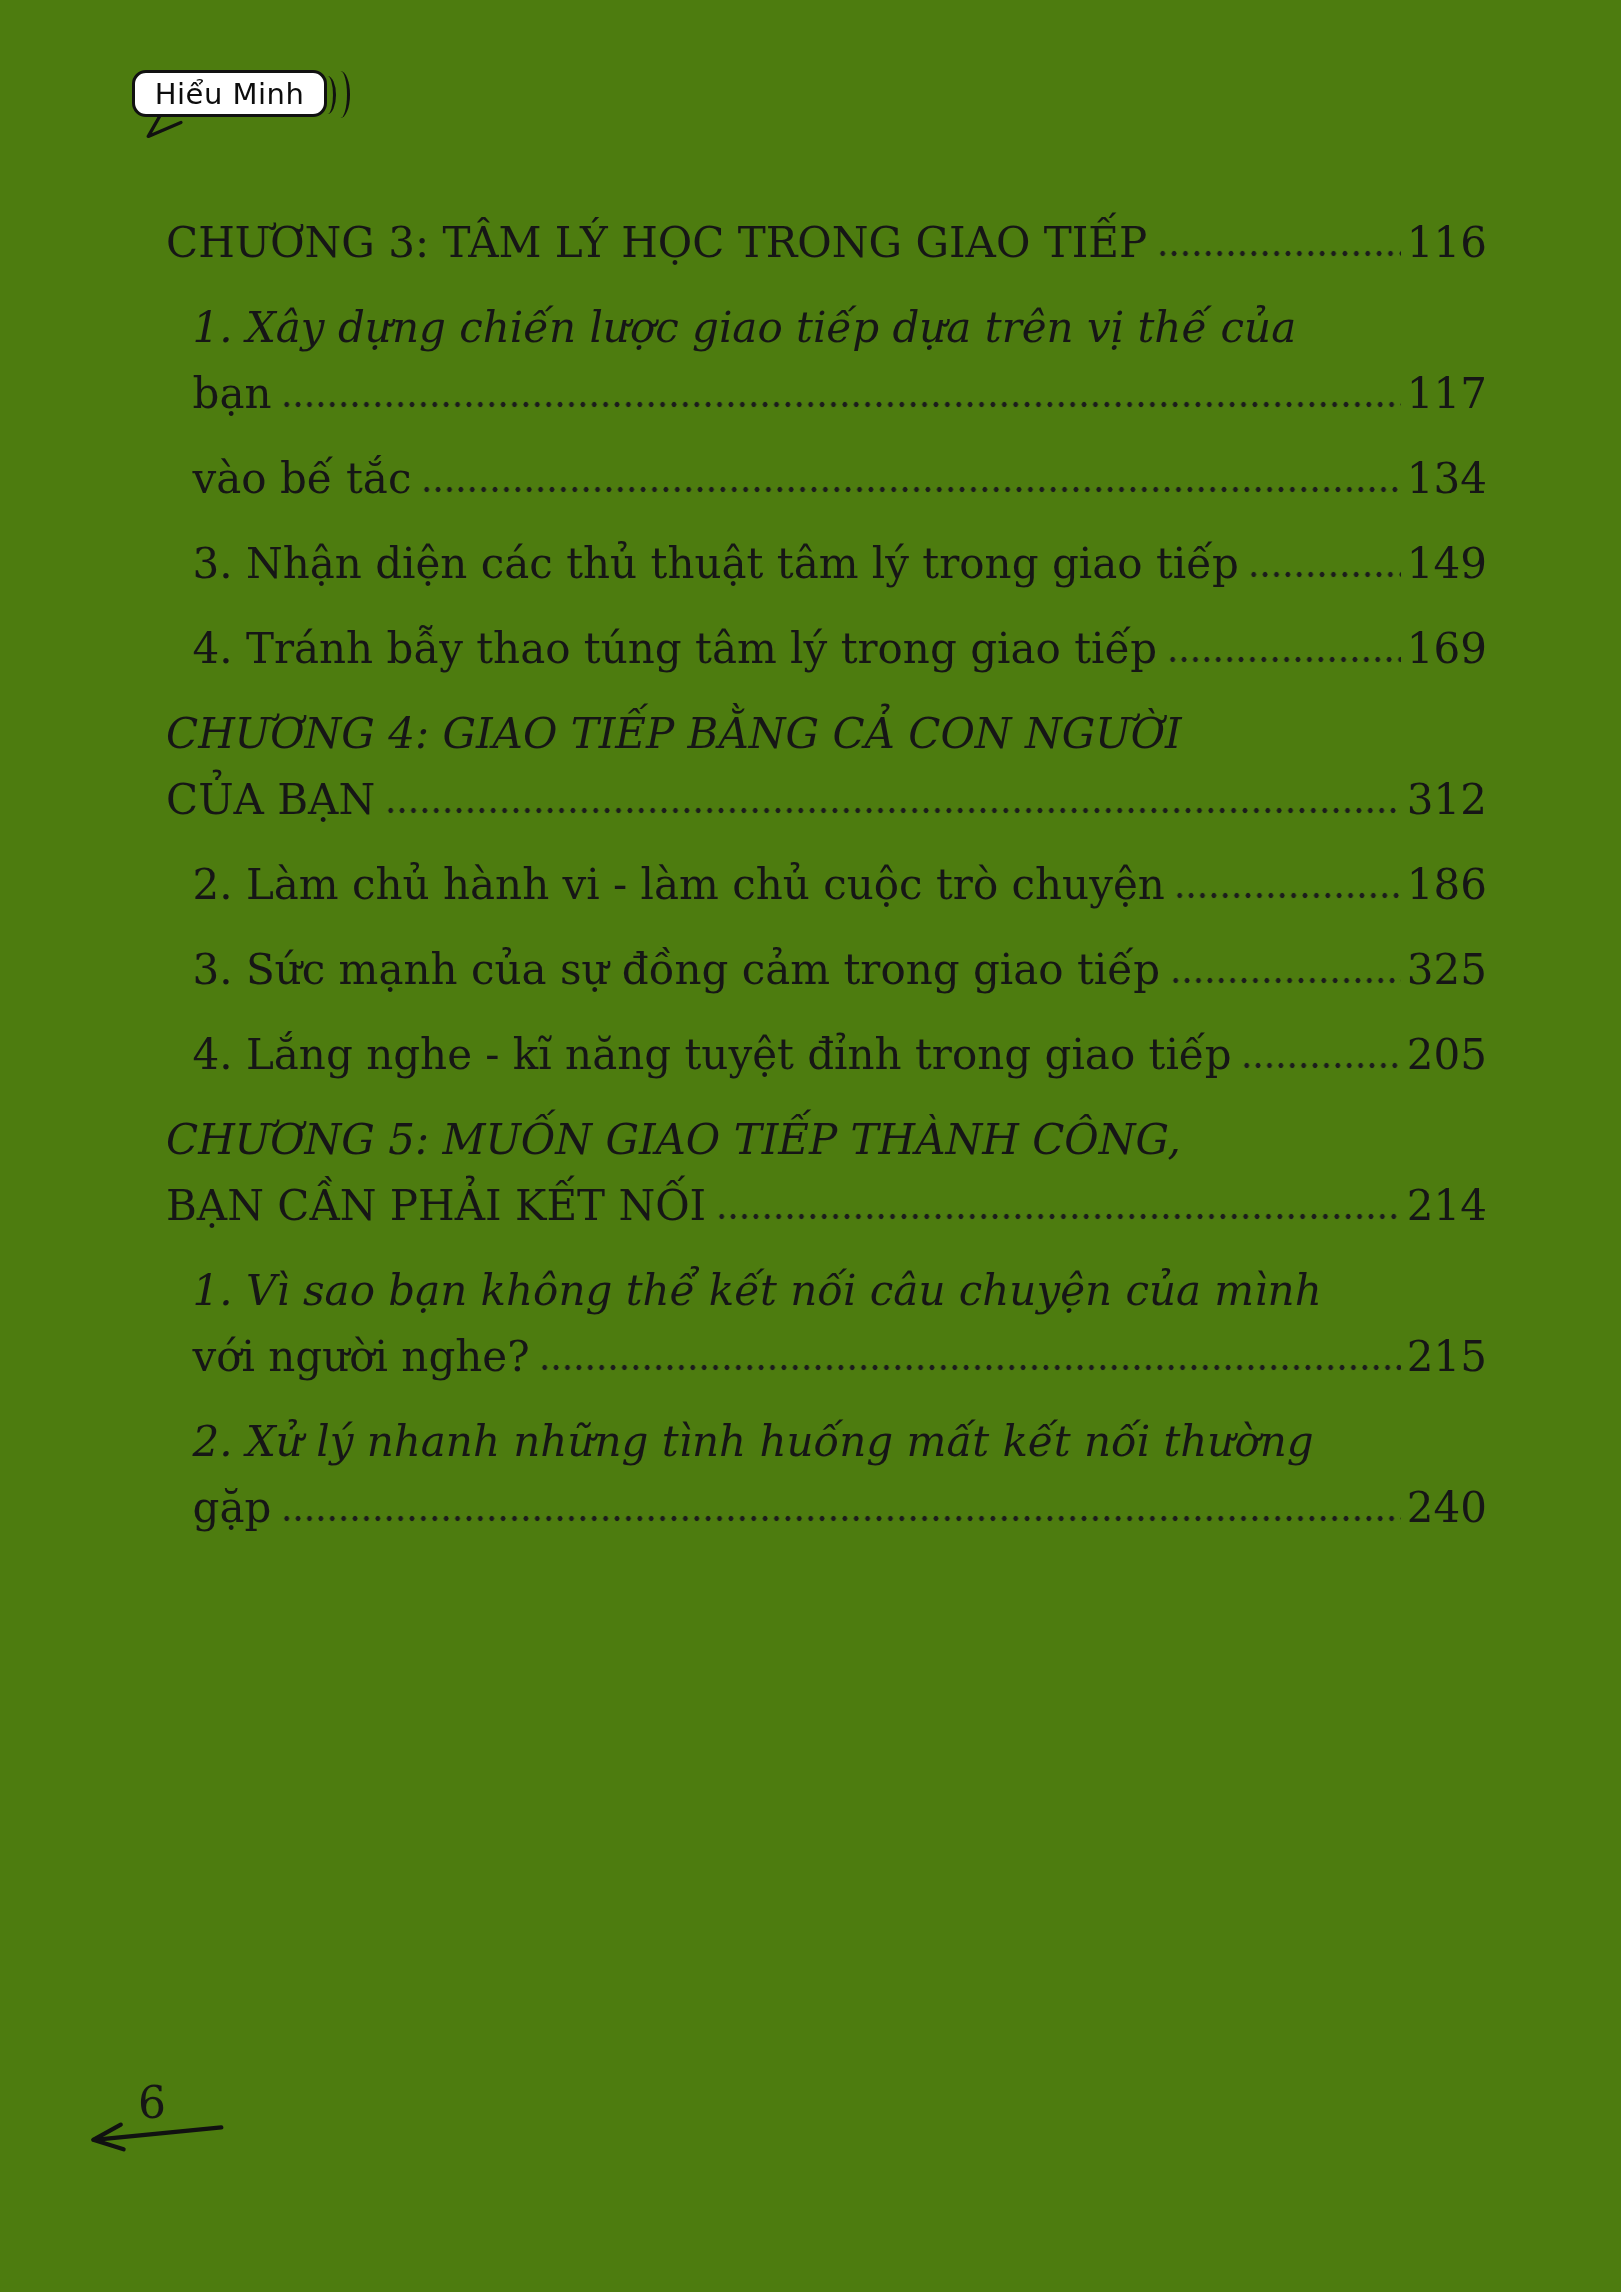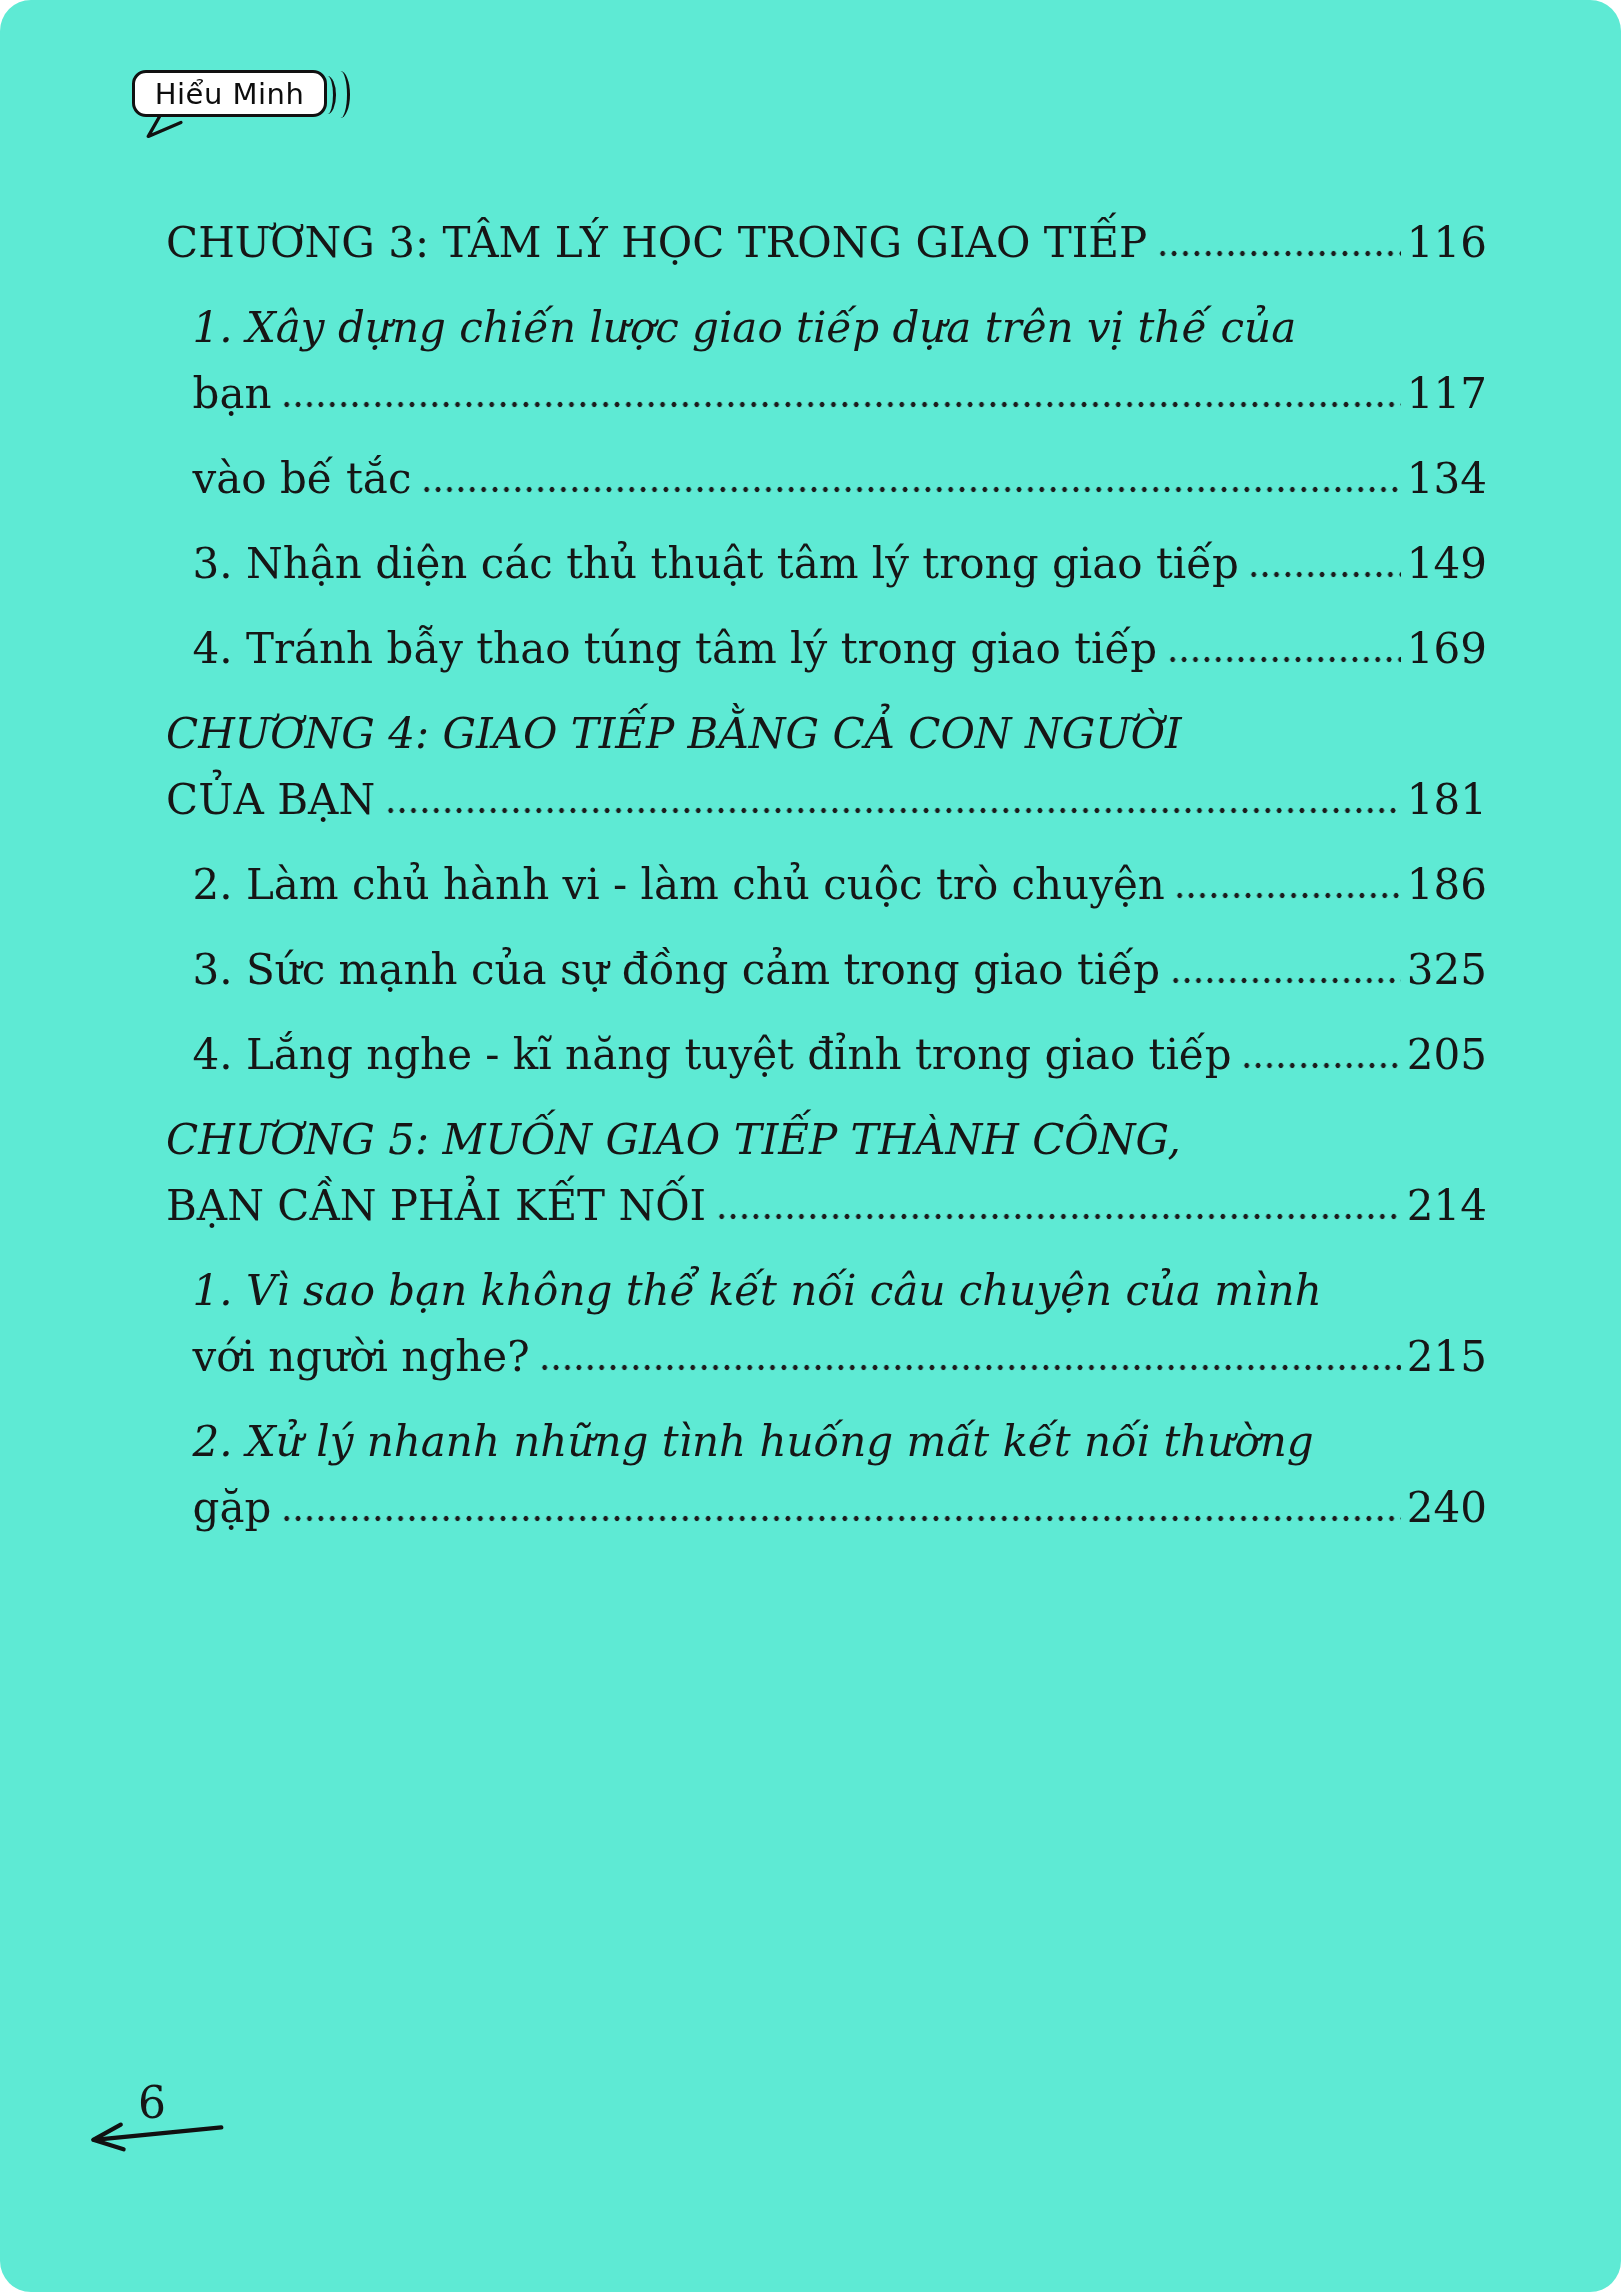--- a/index.html
+++ b/index.html
@@ -7,23 +7,22 @@
   body {
     width: 1621px;
     height: 2292px;
     position: relative;
     font-family: "DejaVu Serif", "Liberation Serif", serif;
     color: #161616;
   }
   .page {
     position: absolute;
     inset: 0;
-    background: #5eead4;
+    background: #4d7c0f;
     overflow: hidden;
-    border-radius: 31px;
   }
 
   
   .logo {
     position: absolute;
     left: 132px;
     top: 70px;
     width: 246px;
     height: 85px;
     font-family: "DejaVu Sans", "Liberation Sans", sans-serif;
@@ -159,21 +158,21 @@
     </div>
   </div>
 
   <div class="toc-entry chapter">
     <div class="toc-prelines">
             <div class="toc-line">CHƯƠNG 4: GIAO TIẾP BẰNG CẢ CON NGƯỜI</div>
           </div>
     <div class="toc-lastline">
       <span class="toc-text">CỦA BẠN</span>
       <span class="toc-dots"></span>
-      <span class="toc-page">181</span>
+      <span class="toc-page">312</span>
     </div>
   </div>
 
 
   <div class="toc-entry item">
     <div class="toc-prelines"></div>
     <div class="toc-lastline">
       <span class="toc-text">2. Làm chủ hành vi - làm chủ cuộc trò chuyện</span>
       <span class="toc-dots"></span>
       <span class="toc-page">186</span>

